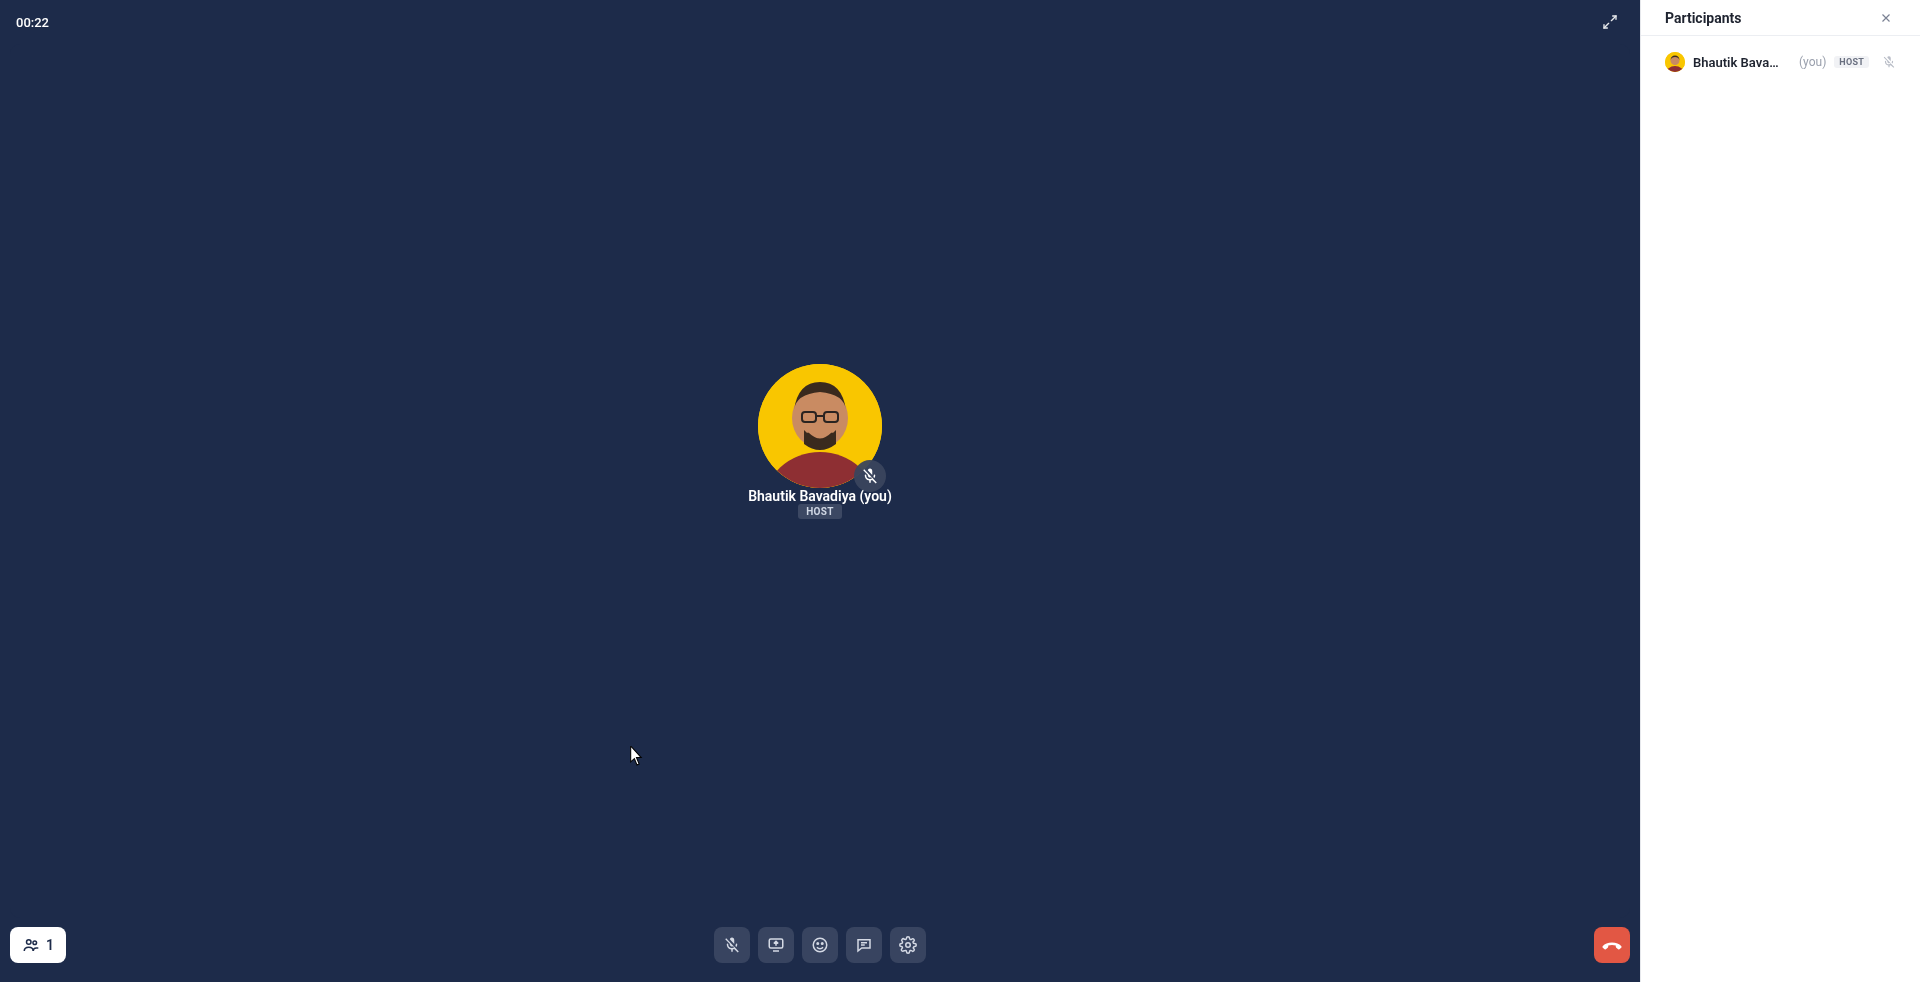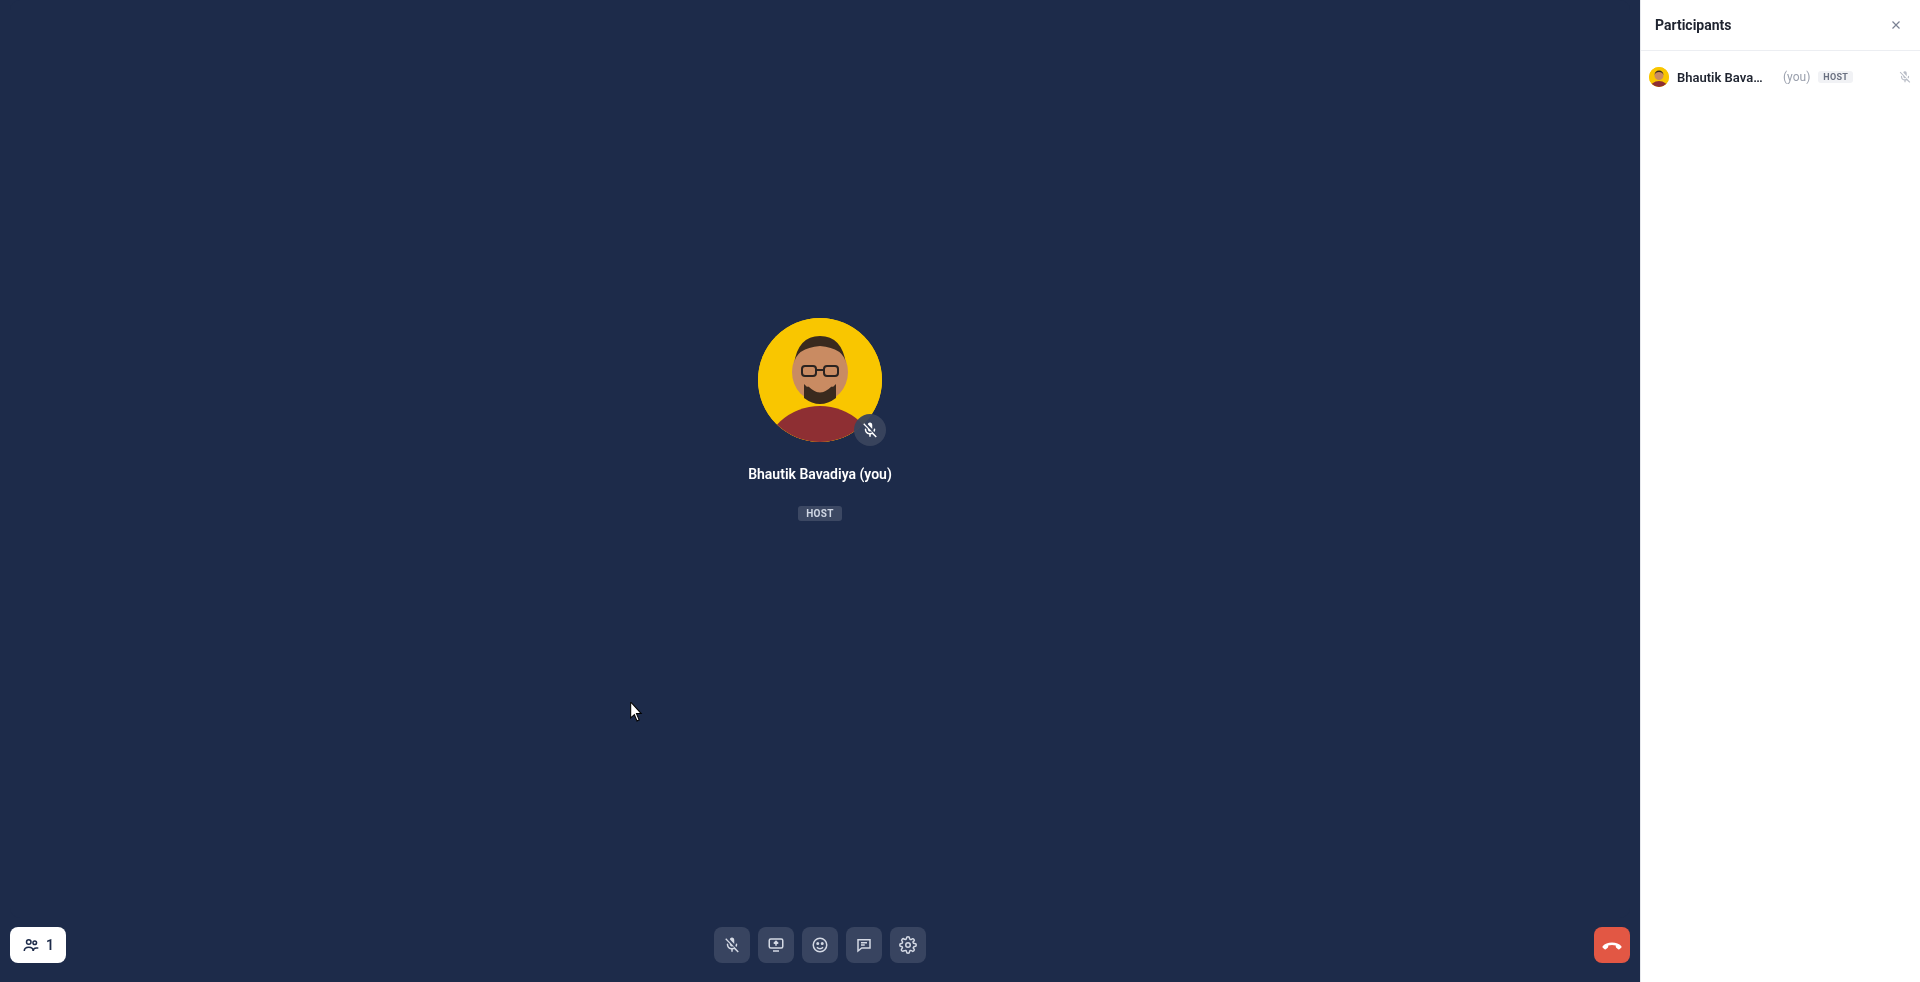--- a/index.html
+++ b/index.html
@@ -33,21 +33,21 @@
   .stage {
     flex: 1 1 auto;
     margin: 0 10px 0 10px;
     border-radius: 10px;
     background: #1d2b4a; 
     position: relative;
     display:flex; align-items:center; justify-content:center;
   }
 
   .participant-tile {
-    display:flex; flex-direction:column; align-items:center; gap:24px;
+    display:flex; flex-direction:column; align-items:center; gap:0;
     transform: translateY(-40px);
   }
   .avatar-large {
     width:124px; height:124px; border-radius:50%; position:relative;
     background:#f9c600;
     overflow:visible;
   }
   .avatar-large svg { width:100%; height:100%; display:block; }
   .mic-badge {
     position:absolute; right:-4px; bottom:-4px;
@@ -102,29 +102,29 @@
   .end-call svg { width:20px; height:20px; }
 
   
   .side-panel {
     width: 280px; flex: 0 0 280px;
     background:#fff;
     border-left:1px solid #e6e8ec;
     display:flex; flex-direction:column;
   }
   .panel-header {
-    height:51px; padding:0 14px;
+    height:36px; padding:0 24px;
     display:flex; align-items:center; justify-content:space-between;
     border-bottom:1px solid #eceef2;
   }
   .panel-title { font-size:14px; font-weight:700; color:#1f2430; }
   .panel-close { width:20px; height:20px; cursor:pointer; color:#7a8193; display:flex; align-items:center; justify-content:center; }
   .panel-close svg { width:14px; height:14px; }
 
-  .panel-body { padding:10px 4px; }
+  .panel-body { padding:10px 20px; }
   .p-row {
     display:flex; align-items:center; gap:8px;
     padding:6px 4px;
   }
   .avatar-sm {
     width:20px; height:20px; border-radius:50%; background:#f9c600; flex:0 0 auto;
   }
   .avatar-sm svg { width:100%; height:100%; display:block; }
   .p-name { font-size:13px; font-weight:600; color:#1f2430; max-width:92px; overflow:hidden; text-overflow:ellipsis; white-space:nowrap; }
   .you-label { font-size:12px; color:#9aa0ad; margin-left:6px; }
@@ -140,20 +140,31 @@
     position:absolute; width:14px; height:20px; pointer-events:none;
     left:620px; top:702px;
     color:#000;
   }
 </style>
 </head>
 <body>
 
 <div class="meeting-wrapper">
 
+  <div class="topbar">
+    <div class="timer">00:22</div>
+    <div class="top-right-btn" title="minimize">
+      <svg viewBox="0 0 24 24" fill="none" stroke="currentColor" stroke-width="2" stroke-linecap="round">
+        <path d="M14 10 L21 3"></path>
+          <path d="M21 8 V3 H16"></path>
+        <path d="M10 14 L3 21"></path>
+          <path d="M3 16 V21 H8"></path>
+      </svg>
+    </div>
+  </div>
 
   <div class="stage">
     <div class="participant-tile">
       <div class="avatar-large">
         <svg viewBox="0 0 124 124">
           <defs>
               <clipPath id="c">
                 <circle cx="62" cy="62" r="62"></circle>
               </clipPath>
             </defs>

